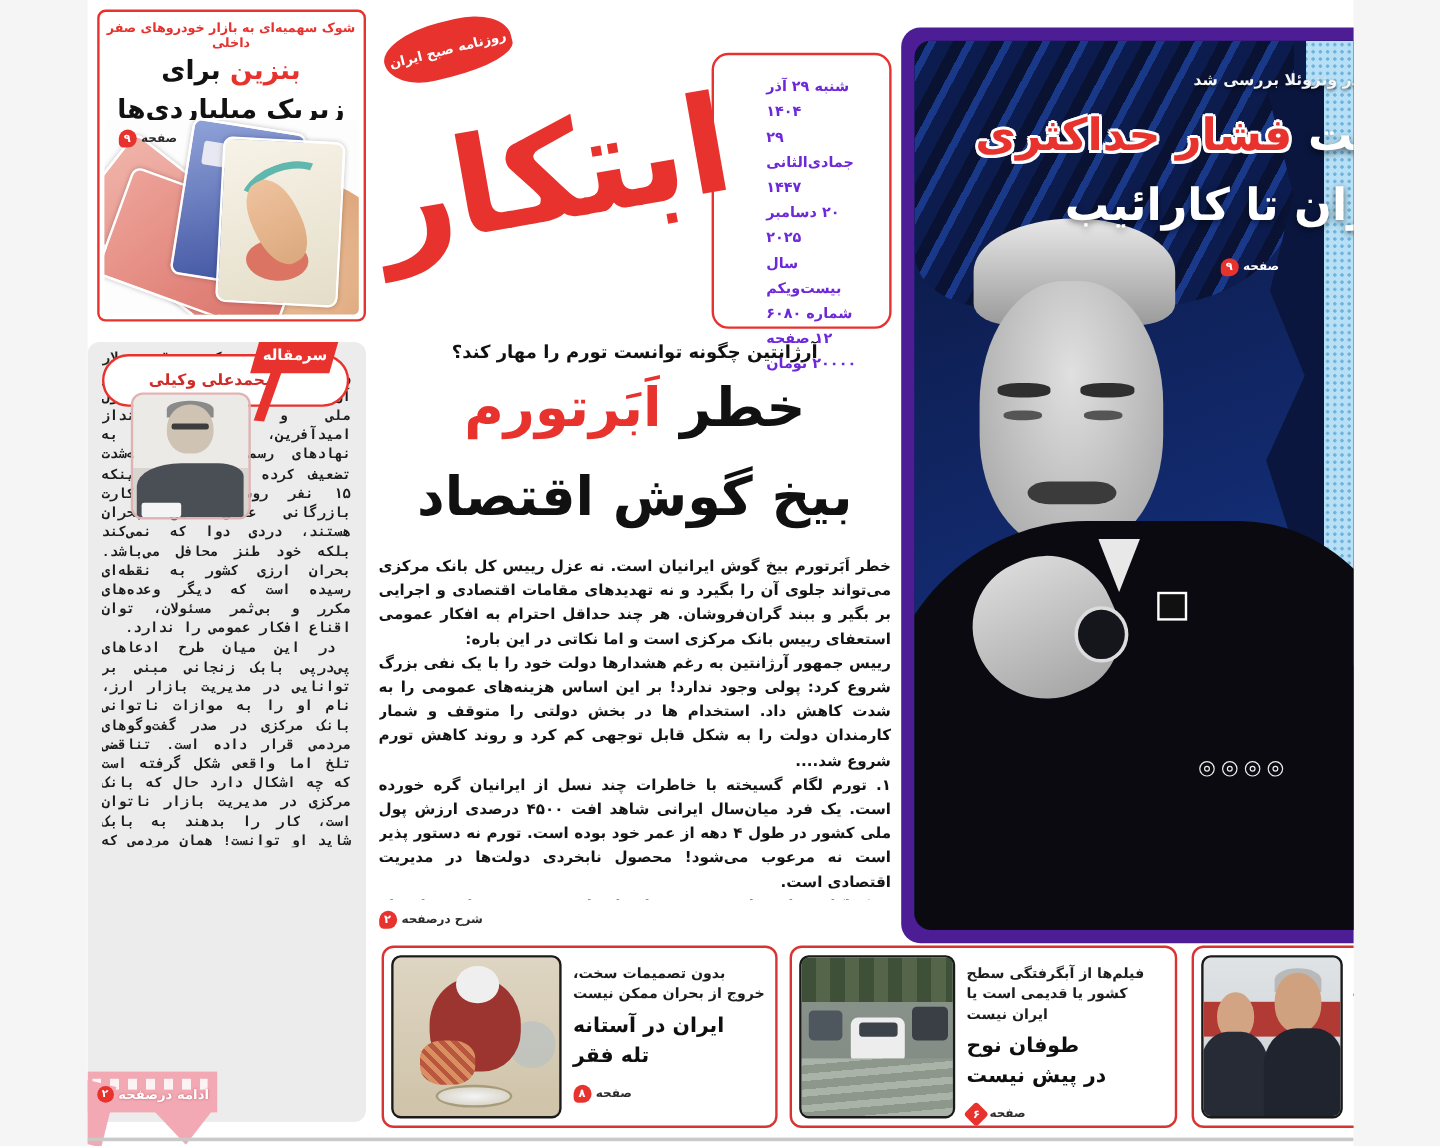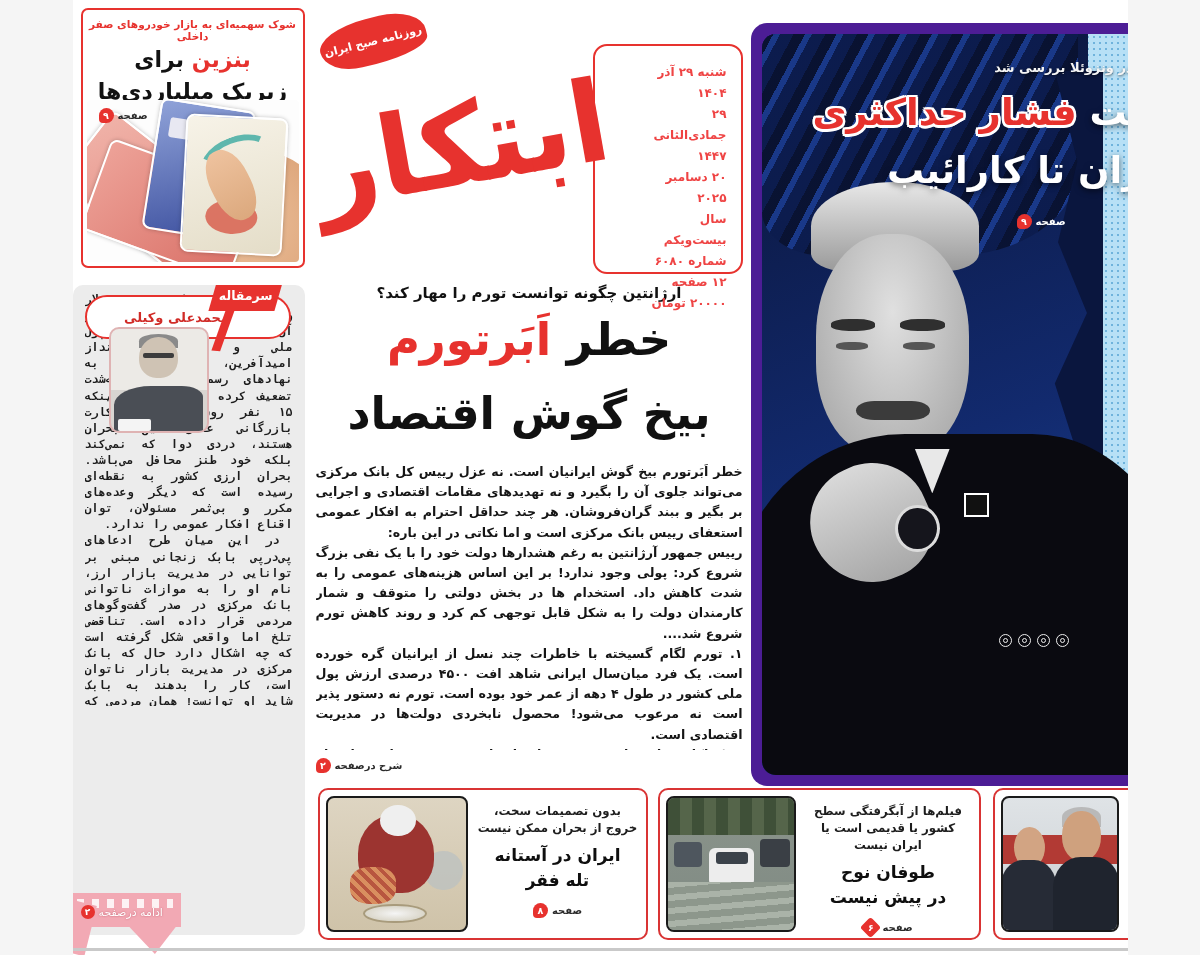--- a/index.html
+++ b/index.html
@@ -47,21 +47,21 @@
   
   .tagline-blob{ position:absolute; left:246px; top:18px; width:108px; height:46px; background:#e7322e;
     border-radius:55% 45% 60% 40%/55% 60% 40% 60%; transform:rotate(-14deg);
     display:flex; align-items:center; justify-content:center; z-index:4; }
   .tagline-blob span{ color:#fff; font-size:11px; font-weight:bold; text-align:center; line-height:13px; }
   .logo-word{ position:absolute; left:228px; top:12px; width:320px; height:266px;
     display:flex; align-items:center; justify-content:center; transform:rotate(-10deg); z-index:3; }
   .logo-word span{ font-size:112px; font-weight:bold; color:#e7322e; white-space:nowrap; }
   .datebox{ position:absolute; left:520px; top:44px; width:150px; height:230px;
     border:2px solid #e7322e; border-radius:14px; padding:16px 14px 0 0; z-index:2; background:#fff; }
-  .datebox div{ font-size:12px; line-height:21px; color:#ef4444; font-weight:bold; text-align:right;padding-left:44px; }
+  .datebox div{ font-size:12px; line-height:21px; color:#6d28d9; font-weight:bold; text-align:left;padding-left:44px; }
 
   
   .poster-frame{ position:absolute; left:678px; top:23px; width:517px; height:763px;
     background:#4c1d95; border-radius:16px; padding:11px; }
   .poster{ position:relative; width:100%; height:100%; border-radius:14px; overflow:hidden; background:#0d1f56; }
   .p-dots{ position:absolute; right:0; top:0; width:37%; height:100%;
     background-color:#b7e0f6;
     background-image:radial-gradient(#6fb3dc 1.3px, transparent 1.5px); background-size:6px 6px; }
   .p-bg-left{ position:absolute; left:0; top:0; width:66%; height:100%;
     background:linear-gradient(160deg,#0a1438 0%,#122a6e 55%,#1d4aa0 100%); }
@@ -138,29 +138,29 @@
 
   
   .wm-bar{ position:absolute; left:0; top:893px; width:108px; height:34px; background:#f2a9b4; z-index:3; }
   .wm-bar::before{ content:""; position:absolute; left:4px; top:6px; width:96px; height:9px;
     background:repeating-linear-gradient(90deg,rgba(255,255,255,.85) 0 7px, transparent 7px 15px); }
   .wm-tail{ position:absolute; left:56px; top:926px; width:48px; height:28px; background:#f2a9b4;
     clip-path:polygon(0 0,100% 0,55% 100%); z-index:3; }
   .wm-stroke{ position:absolute; left:-8px; top:902px; width:26px; height:52px; background:#f2a9b4;
     transform:rotate(14deg); z-index:3; }
   .cont-label{ position:absolute; left:8px; top:905px; z-index:6; display:flex; align-items:center; gap:4px; direction:rtl; }
-  .cont-label .txt{ color:#fff; font-size:11px; font-weight:normal; text-shadow:0 0 2px rgba(160,40,60,.6); }
+  .cont-label .txt{ color:#fff; font-size:11px; font-weight:bold; text-shadow:0 0 2px rgba(160,40,60,.6); }
   .cont-label .num{ width:14px; height:14px; background:#e7322e; color:#fff; border-radius:50%;
     font-size:9px; font-weight:bold; display:inline-flex; align-items:center; justify-content:center; }
 
   
   .teaser{ position:absolute; top:788px; height:152px; border:2px solid #d93434; border-radius:10px;
     display:flex; direction:rtl; background:#fff; z-index:4; }
   .t-a{ left:245px; width:330px; } .t-b{ left:585px; width:323px; } .t-c{ left:920px; width:272px; }
-  .t-text{ flex:1; padding:13px 8px 0 4px; text-align:center; }
+  .t-text{ flex:1; padding:13px 8px 0 4px; text-align:left; }
   .t-kicker{ font-size:11.8px; font-weight:bold; color:#1d1d1d; line-height:17px; }
   .t-h{ font-size:17px; font-weight:bold; margin-top:8px; color:#0f0f0f; }
   .t-h2{ font-size:17px; font-weight:bold; margin-top:5px; color:#0f0f0f; }
   .t-badge{ margin-top:9px; }
   .t-photo{ width:142px; margin:6px; border:2px solid #1a1a1a; border-radius:8px; overflow:hidden;
     position:relative; flex:none; }
   .t-b .t-photo{ width:130px; } .t-c .t-photo{ width:118px; }
 
   .ph-poverty{ background:linear-gradient(#ded5c2,#cfc3a9); }
   .pv-shadow{ position:absolute; right:2%; top:40%; width:28%; height:30%; background:#b9c0c2; border-radius:50%; opacity:.7; }

